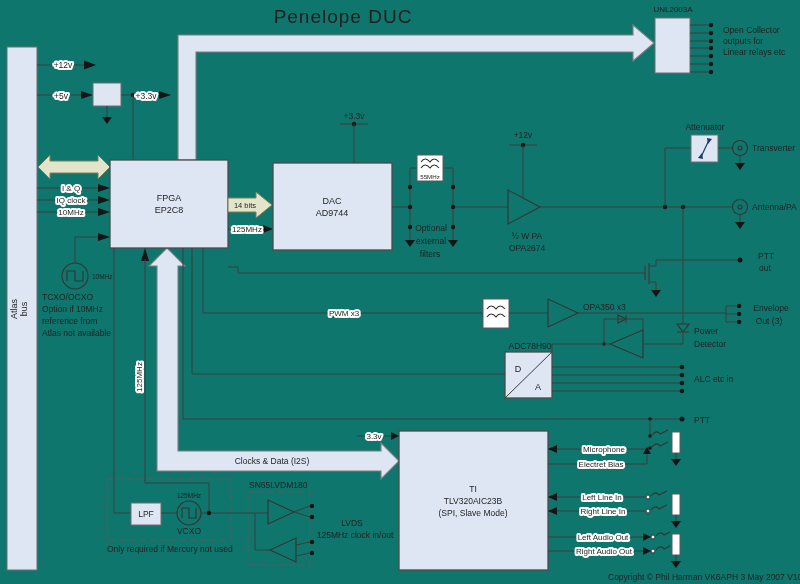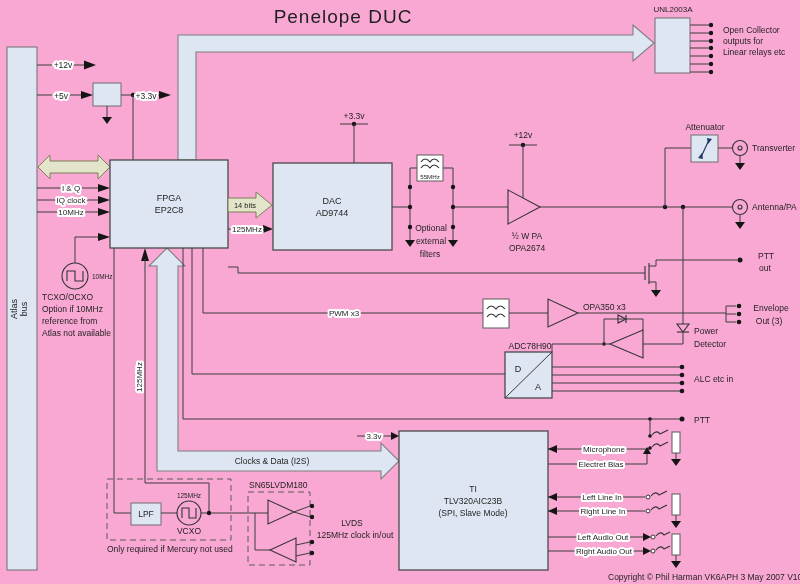--- a/index.html
+++ b/index.html
@@ -1,16 +1,16 @@
 <!DOCTYPE html>
 <html style="--panel-fill: #dde6f2; --panel-stroke: #6f6f6f; --box-stroke: #4a4a4a; --olive-fill: #e2e5c9; --olive-stroke: #7c7f55; --wire: #3c3c3c; --text: #1f1f1f;"><head>
 <meta charset="utf-8">
 <style>
   html,body{margin:0;padding:0;background:#fff;}
-  #stage{position:relative;width:800px;height:584px;background:#f9a8d4;overflow:hidden;
+  #stage{position:relative;width:800px;height:584px;background:#0f766e;overflow:hidden;
          font-family:"Liberation Sans",sans-serif;}
   svg{display:block}
   .lbl{font-family:"Liberation Sans",sans-serif;fill:var(--text,#1f1f1f);}
   .bg{paint-order:stroke;stroke:#ffffff;stroke-width:4px;stroke-linejoin:round;}
   .wire{stroke:var(--wire,#3c3c3c);stroke-width:1;fill:none;}
   .wire2{stroke:var(--wire,#3c3c3c);stroke-width:1.2;fill:none;}
   .panel{fill:var(--panel-fill,#dde6f2);stroke:var(--panel-stroke,#6f6f6f);stroke-width:1;}
   .bigbox{fill:var(--panel-fill,#dde6f2);stroke:var(--box-stroke,#4a4a4a);stroke-width:1.3;}
   .whitebox{fill:#ffffff;stroke:#5a5a5a;stroke-width:1;}
   .olive{fill:var(--olive-fill,#e2e5c9);stroke:var(--olive-stroke,#7c7f55);stroke-width:1;}

